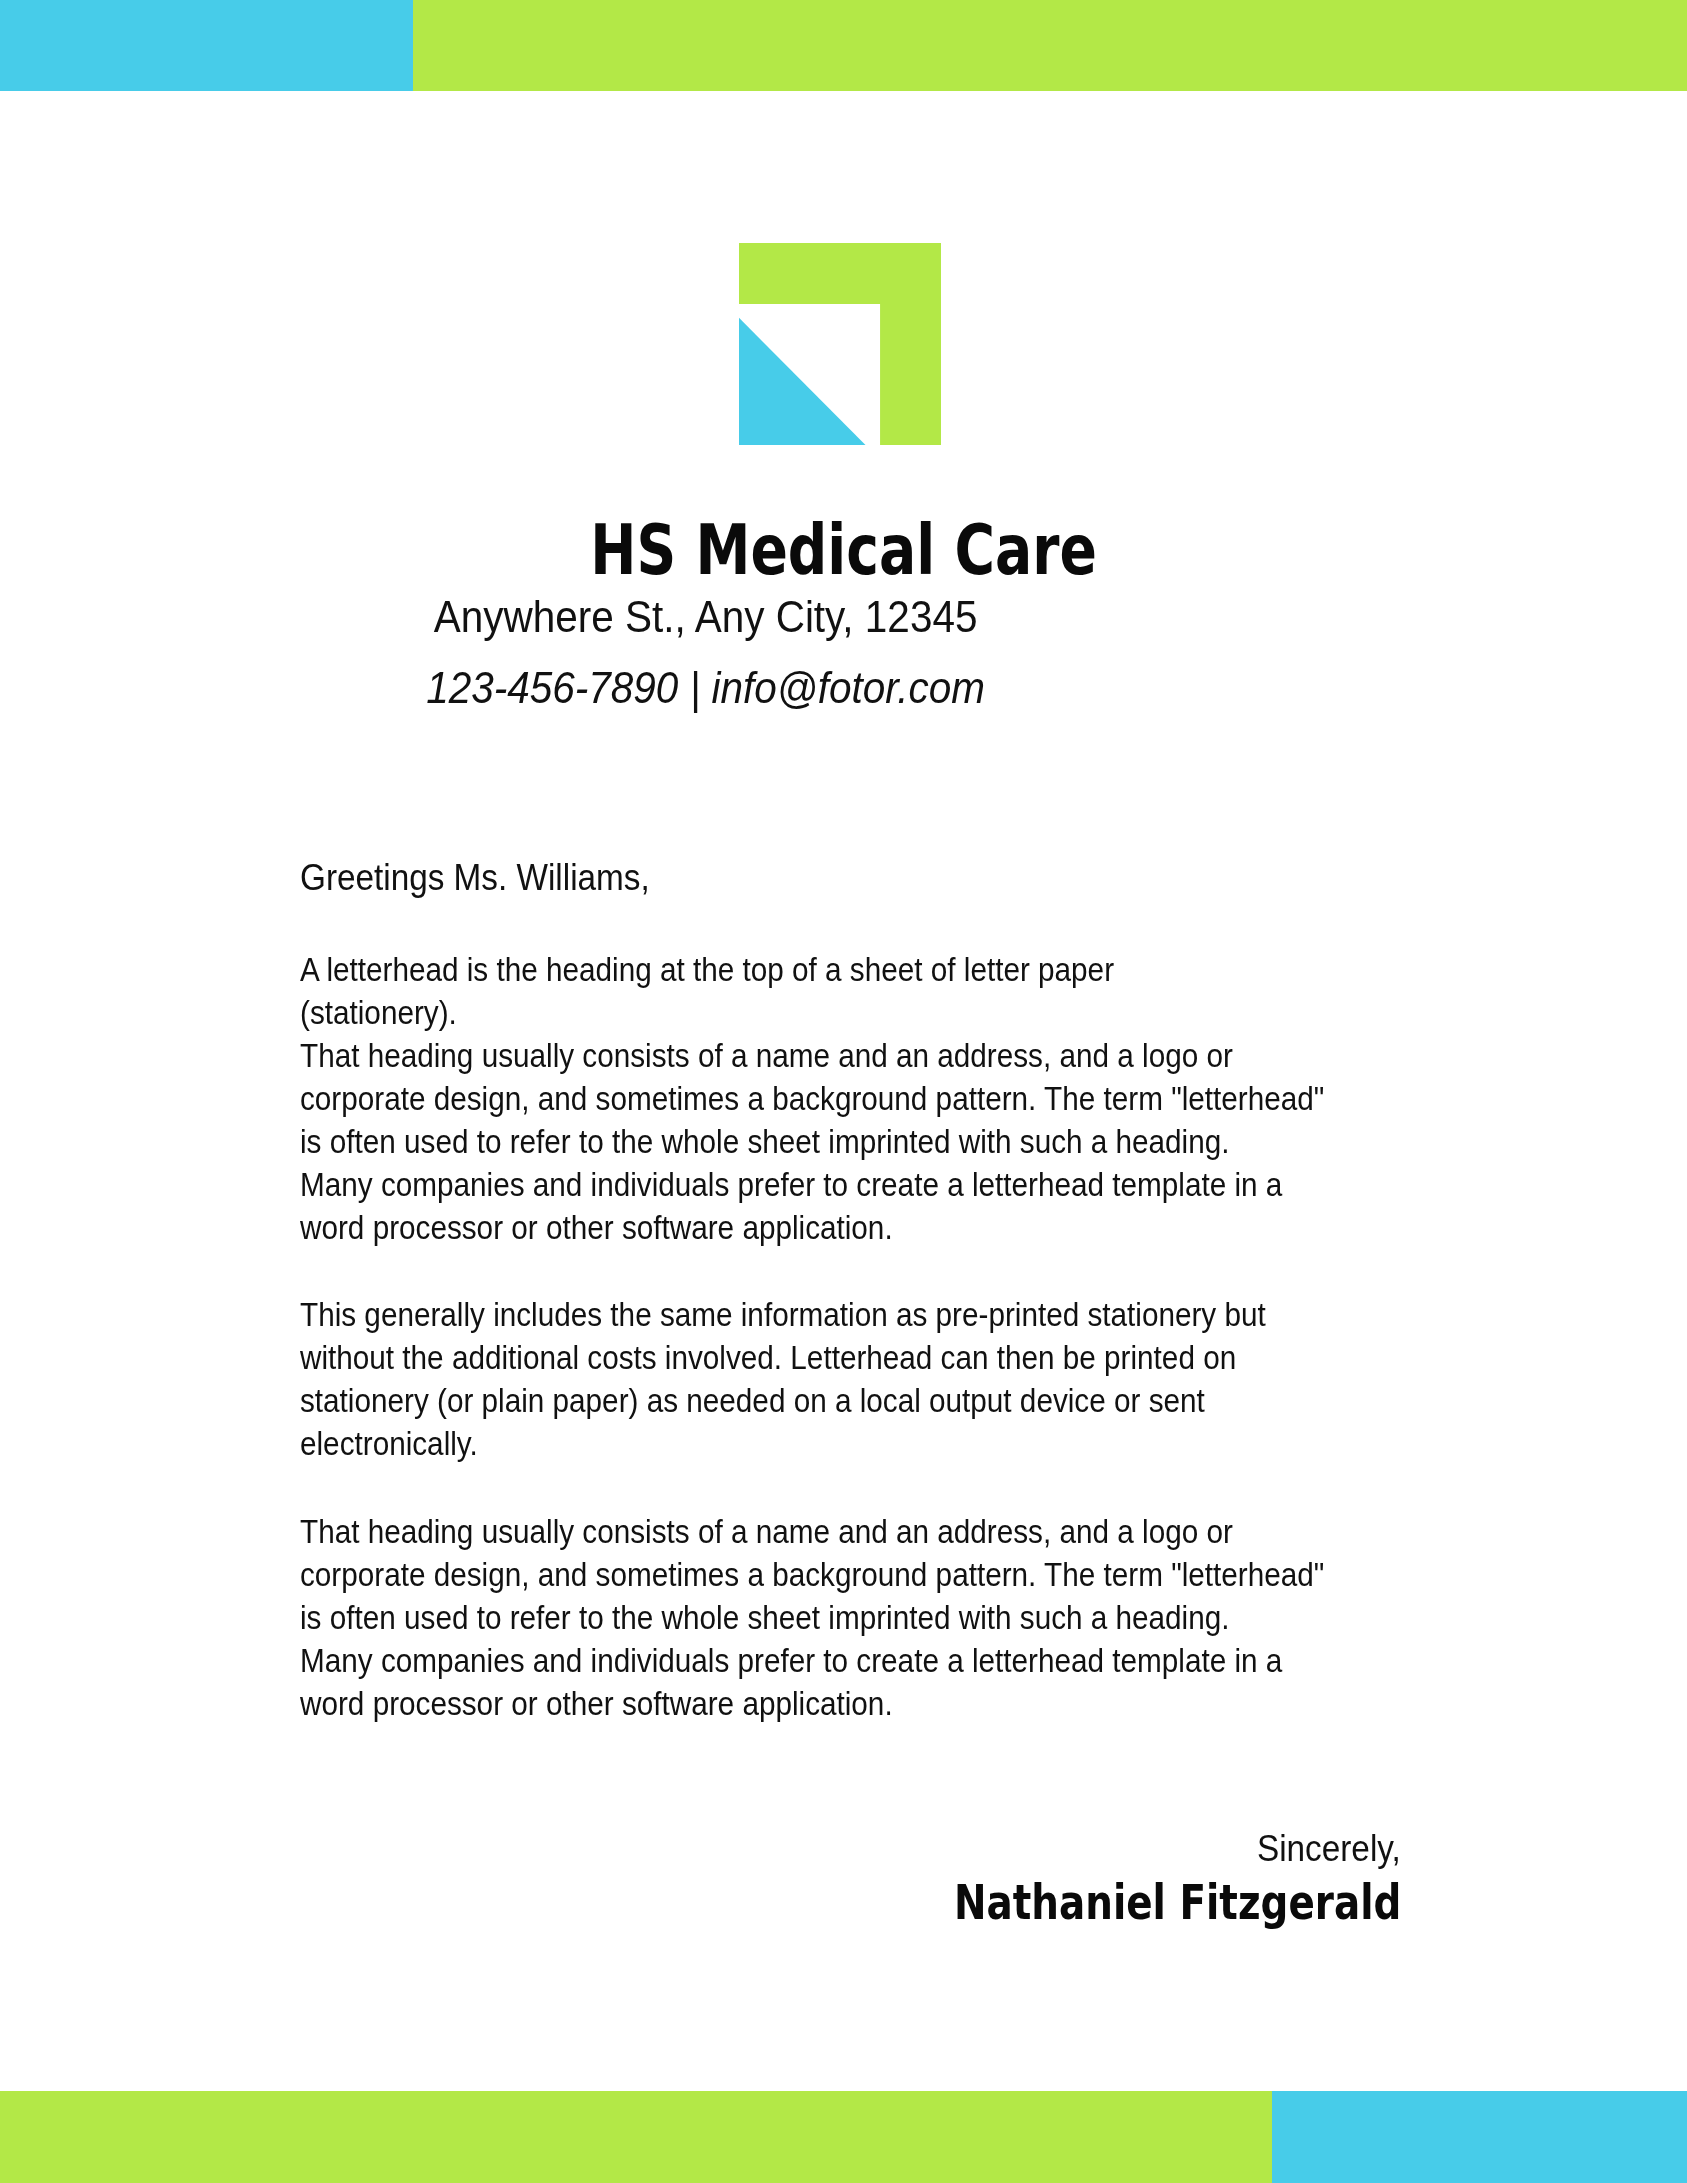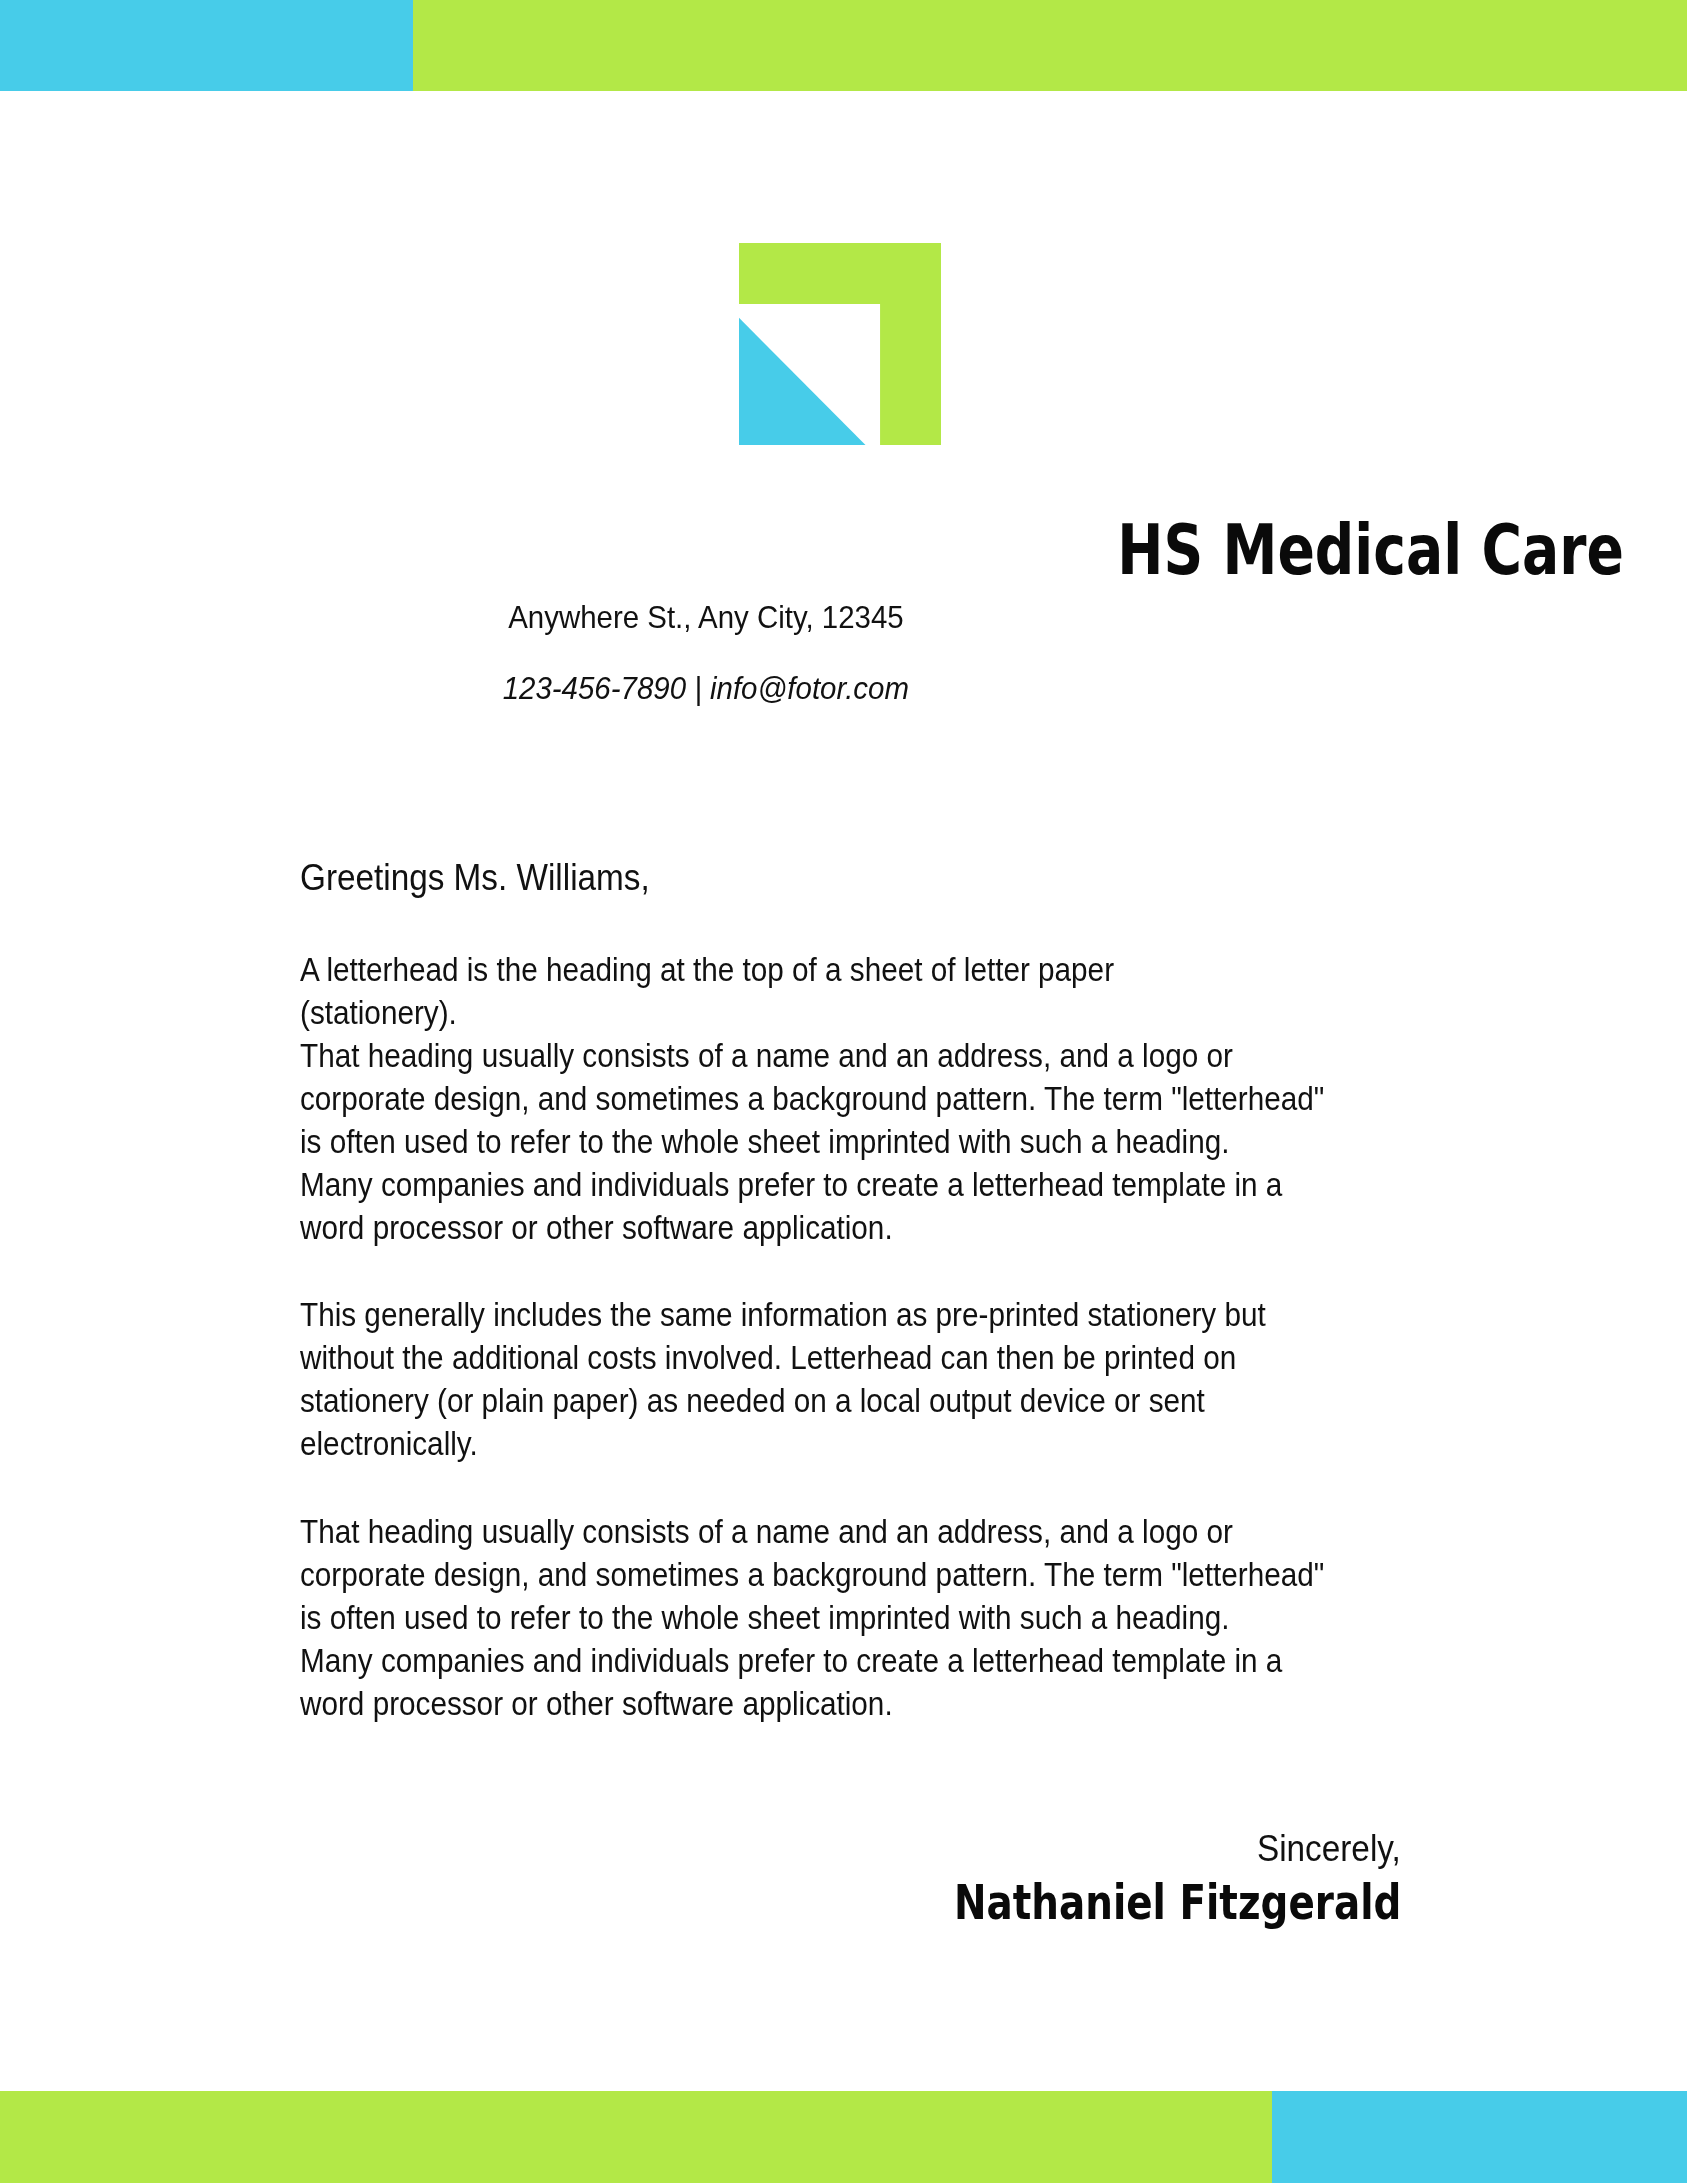--- a/index.html
+++ b/index.html
@@ -34,40 +34,40 @@
     width: 202px;
     height: 202px;
   }
   .logo svg { display: block; width: 100%; height: 100%; }
 
   .title {
     position: absolute;
     left: 0;
     width: 1687px;
     top: 511px;
-    text-align: right;
+    text-align: center;
     font-family: "DejaVu Sans", sans-serif;
     font-weight: bold;
     font-size: 69px;
     line-height: 79px;
     color: #0a0a0a;
     white-space: nowrap;
   }
   .title span {
     display: inline-block;
     transform: scaleX(0.80);
     transform-origin: center;
   }
   .contact-line {
     position: absolute;
     left: 0;
     width: 1411px;
     text-align: center;
     font-family: "Liberation Sans", sans-serif;
-    font-size: 32px;
+    font-size: 44px;
     line-height: 40px;
     color: #111111;
     white-space: nowrap;
   }
   .contact-line span {
     display: inline-block;
     transform: scaleX(0.92);
     transform-origin: center;
   }
   .contact-address { top: 597px; }

